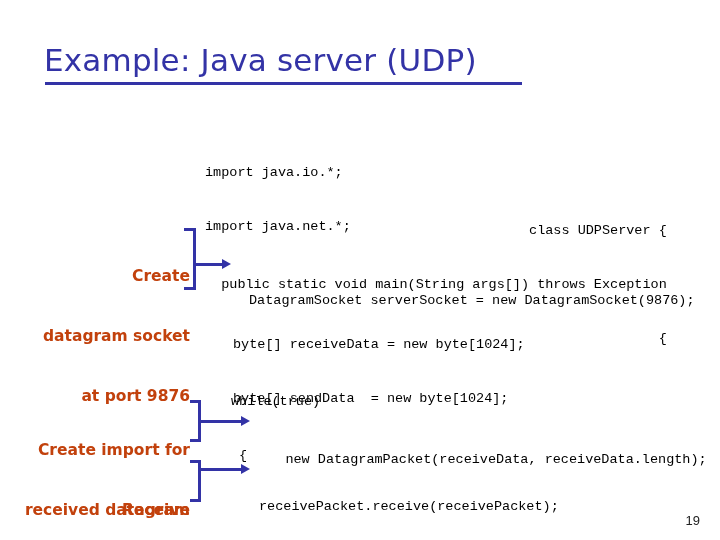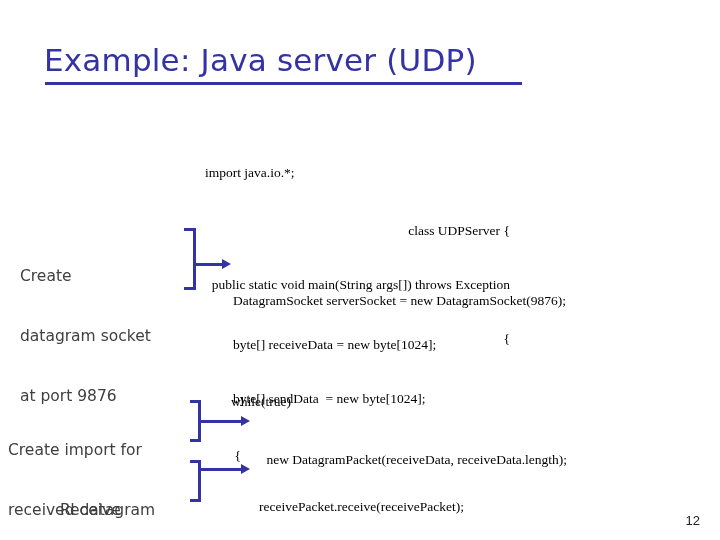--- a/index.html
+++ b/index.html
@@ -44,36 +44,37 @@
     height: 3px;
     background: #3333a6;
   }
 
   
   .code {
     position: absolute;
     left: 205px;
     top: 128px;
     color: #000000;
-    font-family: Liberation Serif, serif;
+    font-family: Liberation Mono, monospace;
     font-size: 13.5px;
     line-height: 18px;
     white-space: pre;
   }
   .code .ln { display: block; white-space: pre; }
 
   
   .ann {
     position: absolute;
-    color: #404040;
+    color: #c2410c;
     font-family: "DejaVu Sans", sans-serif;
     font-size: 15.5px;
     line-height: 20px;
-    text-align: left;
+    text-align: right;
     white-space: pre;
+    font-weight: bold;
   }
   .ann .ln { display: block; }
 
   
   .bracket {
     position: absolute;
     border: 3px solid #3333a6;
     border-left: none;
     box-sizing: border-box;
   }
@@ -106,29 +107,30 @@
 </head>
 <body>
 
 <div class="slide">
 
   <div class="title">Example: Java server (UDP)</div>
   <div class="title-underline"></div>
 
   <div class="code" style="left:205px; top:128px;">
     <span class="ln">import java.io.*;</span>
+    <span class="ln">import java.net.*;</span>
   </div>
 
   <div class="code" style="left:205px; top:186px;text-align:right;">
     <span class="ln">class UDPServer {</span>
     <span class="ln">  public static void main(String args[]) throws Exception</span>
     <span class="ln">   {</span>
   </div>
 
-  <div class="code" style="left:233px; top:256px;">
+  <div class="code" style="left:249px; top:256px;">
     <span class="ln">DatagramSocket serverSocket = new DatagramSocket(9876);</span>
   </div>
 
   <div class="code" style="left:233px; top:300px;">
     <span class="ln">byte[] receiveData = new byte[1024];</span>
     <span class="ln">byte[] sendData  = new byte[1024];</span>
   </div>
 
   <div class="code" style="left:231px; top:357px;">
     <span class="ln">while(true)</span>
@@ -161,15 +163,15 @@
   <div class="arrow-head" style="left:241px; top:416px;"></div>
 
   <div class="ann" style="left:60px; top:460px; width:130px;">
     <span class="ln">Receive</span>
     
   </div>
   <div class="bracket" style="left:190px; top:460px; width:11px; height:42px;"></div>
   <div class="arrow-shaft" style="left:201px; top:468px; width:42px;"></div>
   <div class="arrow-head" style="left:241px; top:464px;"></div>
 
-  <div class="pagenum">12</div>
+  <div class="pagenum">19</div>
 
 </div>
 
 </body></html>

